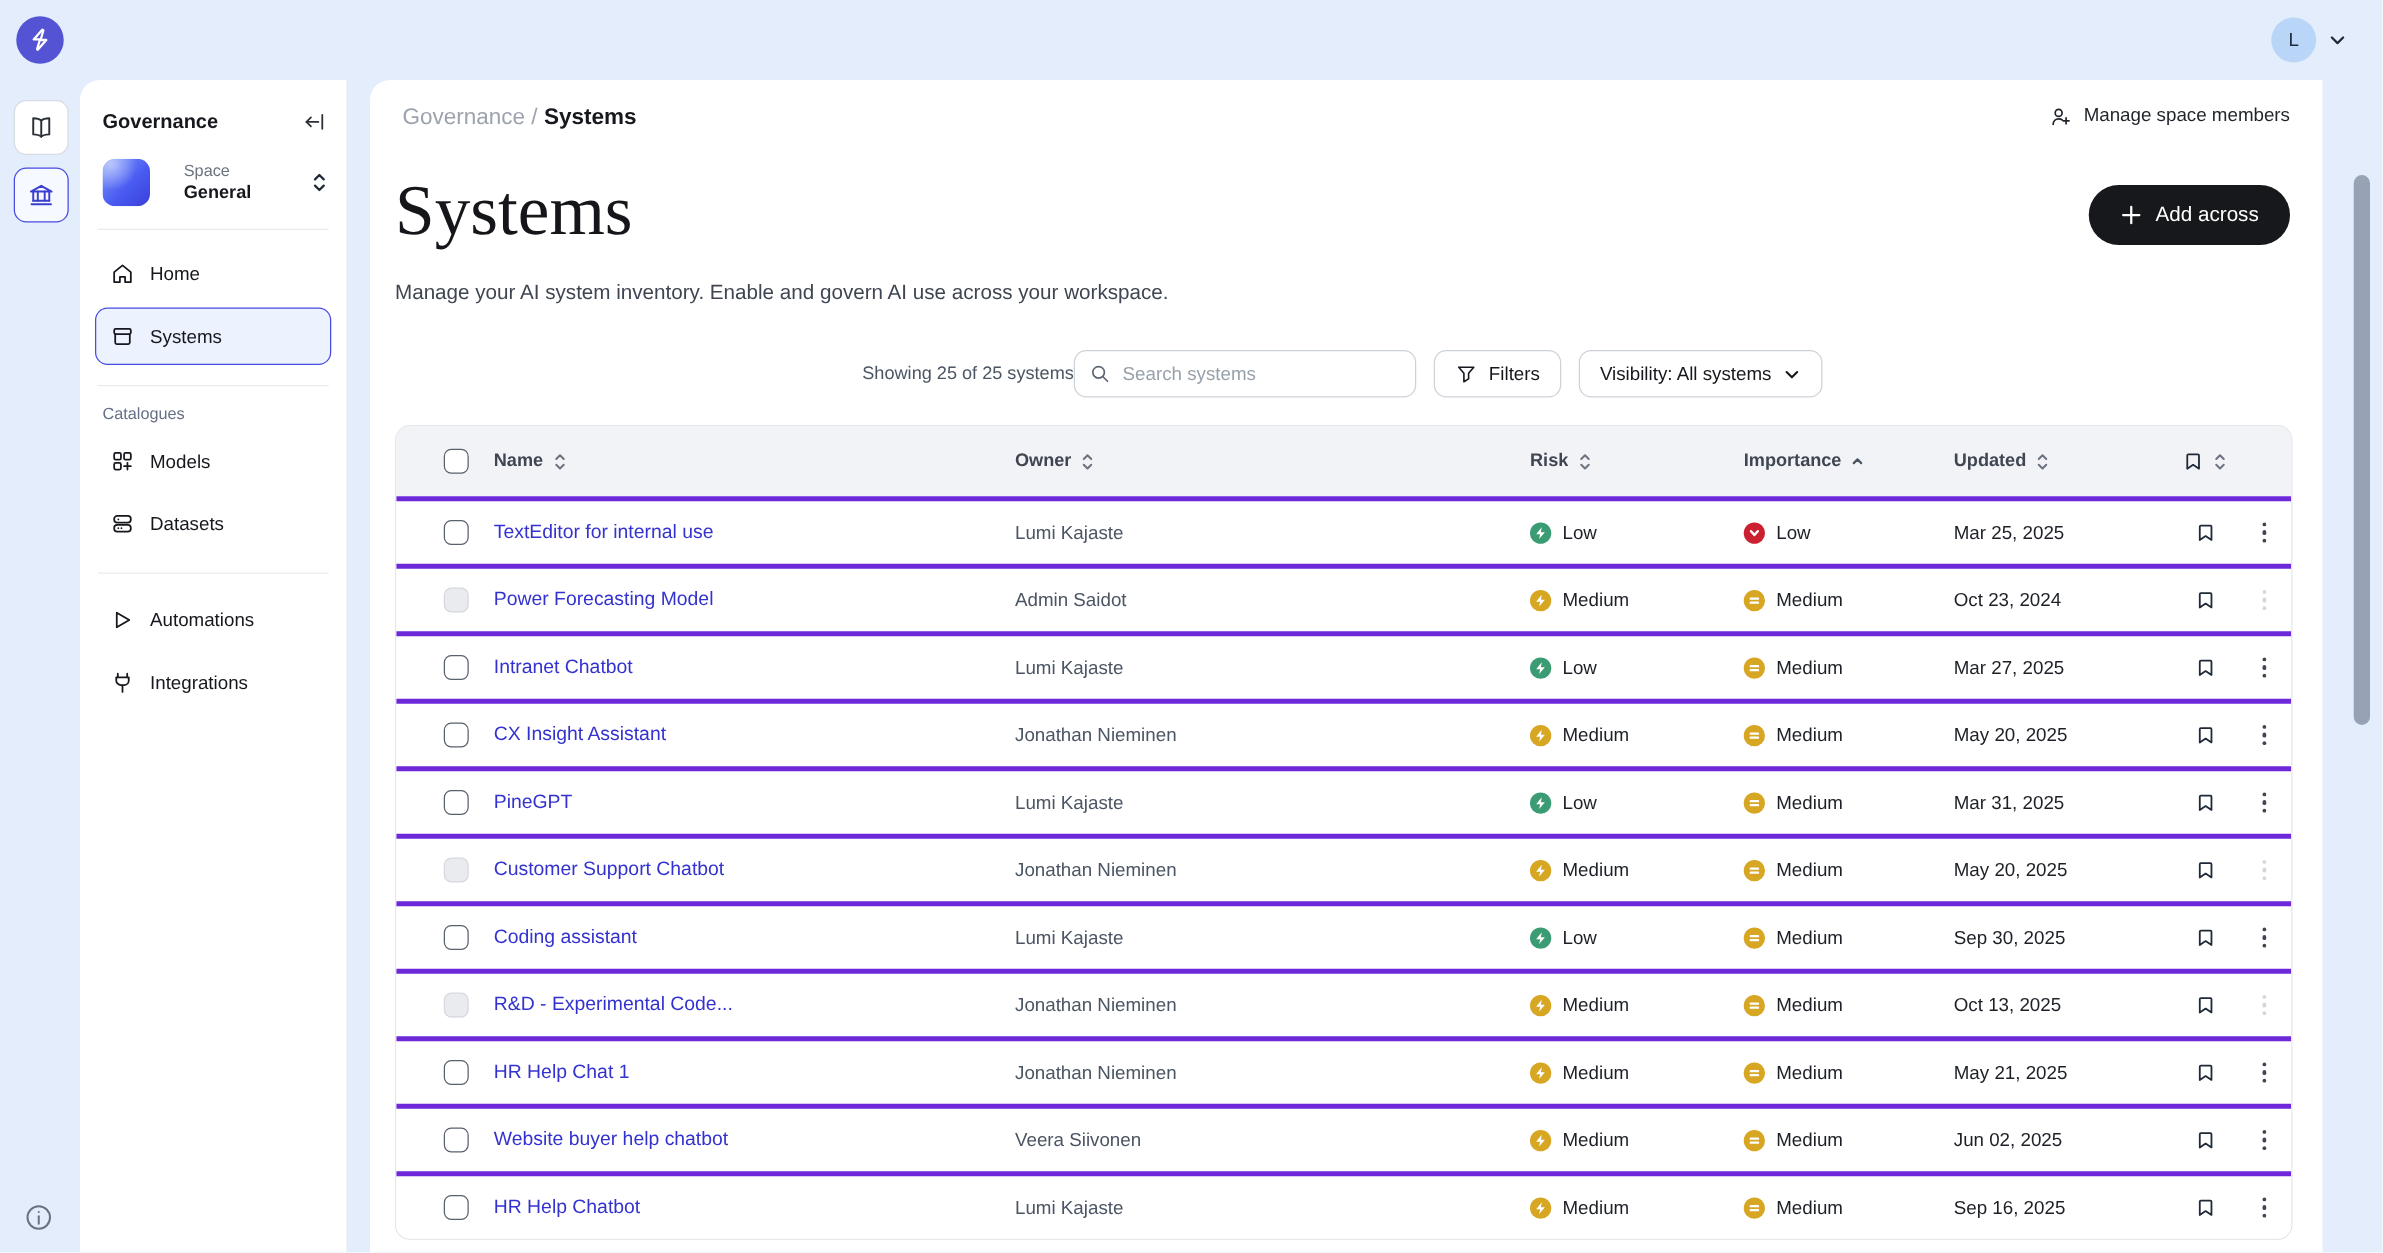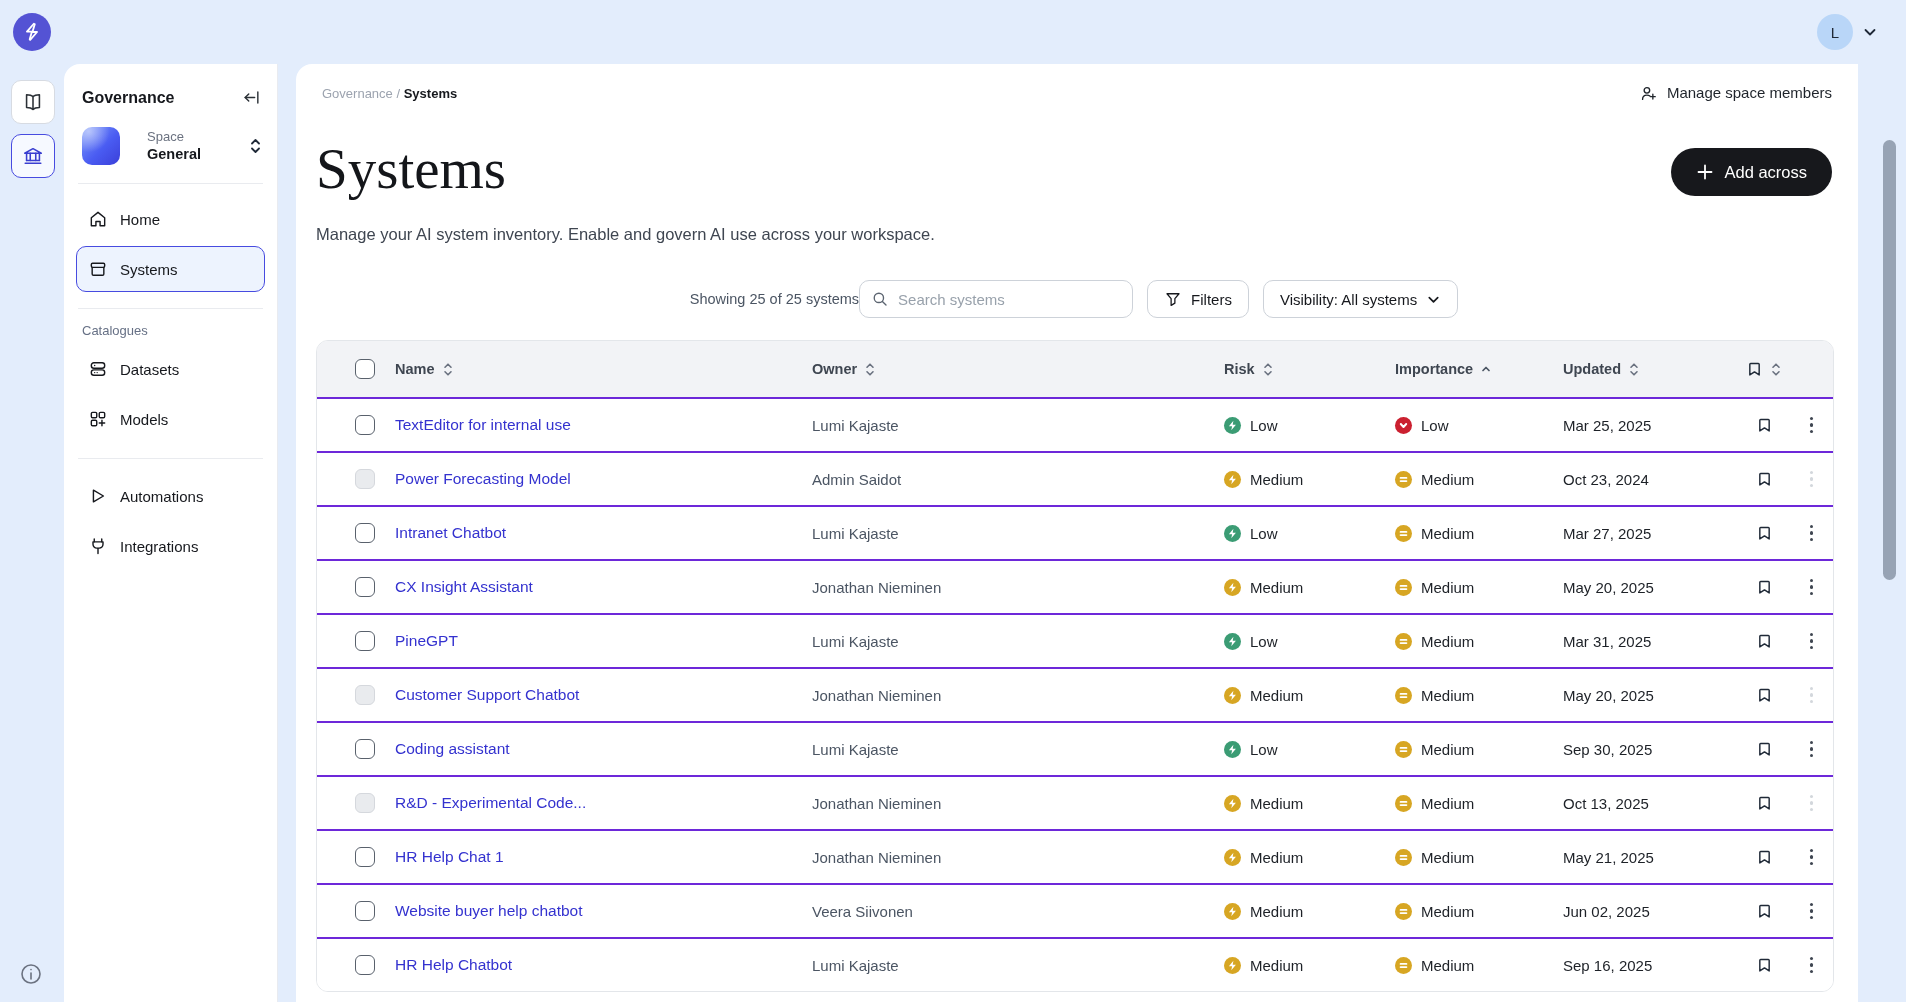--- a/index.html
+++ b/index.html
@@ -39,21 +39,21 @@
   .nav { padding:12px 12px; }
   .nav-item { display:flex; align-items:center; gap:12px; height:46px; padding:0 11px; border-radius:10px;
               font-size:15px; color:#16181d; cursor:pointer; margin-bottom:4px; border:1.5px solid transparent; }
   .nav-item.active { background:#edf3fe; border-color:#474be0; }
   .nav-sec { font-size:13px; color:#667085; padding:14px 18px 8px; }
 
   
   .main { position:absolute; left:296px; top:64px; width:1562px; bottom:0; background:#fff;
           border-radius:16px 0 0 0; overflow:hidden; }
   .crumb-row { height:58px; display:flex; align-items:center; justify-content:space-between; padding:0 26px; }
-  .crumb { font-size:13px; }
+  .crumb { font-size:18px; }
   .crumb .dim { color:#9ca3af; }
   .crumb .cur { color:#16181d; font-weight:700; }
   .manage { display:flex; gap:9px; font-size:15px; color:#1f242b; cursor:pointer; }
 
   .page-head { position:relative; padding:14px 26px 0 20px; }
   .page-title { font-family:"Liberation Serif", serif; font-weight:400; font-size:57px; color:#14161a; }
   .page-desc { font-size:16.5px; color:#3f4651; margin-top:24px; }
   .add-btn { position:absolute; right:26px; top:26px; height:48px; padding:0 25px; border:none; cursor:pointer;
              background:#17181c; color:#fff; border-radius:26px; font-size:16.5px; font-family:inherit;
              display:flex; align-items:center; gap:10px; }
@@ -67,21 +67,21 @@
   .search input::placeholder { color:#98a1ab; }
   .search .mag { position:absolute; left:12px; top:10px; }
   .btn-ghost { height:38px; display:flex; align-items:center; gap:9px; padding:0 16px; background:#fff;
                border:1px solid #cdd2d9; border-radius:10px; font-size:15px; font-family:inherit; color:#16181d; cursor:pointer; }
 
   
   .tablebox { margin:22px 24px 0 20px; border:1px solid #e3e6ea; border-radius:12px; overflow:hidden; }
   .tgrid { display:grid; grid-template-columns:78px 417px 412px 171px 168px 175px 52px 1fr; align-items:center; }
   .thead { background:#f2f3f6; height:56px; font-size:14.5px; font-weight:700; color:#3f4651; }
   .th { display:flex; align-items:center; gap:7px; cursor:pointer; }
-  .trow { height:54px; border-top:2px solid #6d28d9; font-size:15px; background:#fff; }
+  .trow { height:54px; border-top:4px solid #6d28d9; font-size:15px; background:#fff; }
   .cb-cell { display:flex; justify-content:flex-end; padding-right:20px; }
   .cb { width:20px; height:20px; border:1.5px solid #59616c; border-radius:6px; background:#fff; cursor:pointer; }
   .cb.disabled { background:#e9ebee; border-color:#d5d8dd; cursor:default; }
   .name-cell a { color:#3432cf; text-decoration:none; font-size:15.5px; cursor:pointer; }
   .owner-cell { color:#4b5563; }
   .lvl { display:flex; align-items:center; gap:9px; color:#1d2127; }
   .badge { width:17px; height:17px; border-radius:50%; display:flex; align-items:center; justify-content:center; flex:0 0 auto; }
   .updated-cell { color:#1d2127; }
   .bm-cell { display:flex; justify-content:center; cursor:pointer; }
   .kebab { display:flex; flex-direction:column; gap:3px; align-items:center; justify-self:center; padding:4px 8px; cursor:pointer; }
@@ -189,37 +189,37 @@
     </div>
   </div>
 
   <div class="sb-div"></div>
   <div class="nav-sec">Catalogues</div>
 
   <div class="nav" style="padding-top:0">
     <div class="nav-item">
       <span>
         <svg width="20" height="20" viewBox="0 0 24 24" fill="none" stroke="#16181d" stroke-width="1.7" stroke-linecap="round" stroke-linejoin="round">
-          <rect x="4" y="4.5" width="16" height="6.5" rx="3"></rect>
-            <rect x="4" y="13" width="16" height="6.5" rx="3"></rect>
-            <path d="M8 7.8 h0.01 M8 16.3 h0.01 M11 16.3 h0.01"></path>
-        </svg>
-      </span>
-      <span>Datasets</span>
-    </div>
-    <div class="nav-item">
-      <span>
-        <svg width="20" height="20" viewBox="0 0 24 24" fill="none" stroke="#16181d" stroke-width="1.7" stroke-linecap="round" stroke-linejoin="round">
           <rect x="4" y="4" width="6.5" height="6.5" rx="1.5"></rect>
             <rect x="13.5" y="4" width="6.5" height="6.5" rx="1.5"></rect>
             <rect x="4" y="13.5" width="6.5" height="6.5" rx="1.5"></rect>
             <path d="M16.75 13.5 V20 M13.5 16.75 H20"></path>
         </svg>
       </span>
       <span>Models</span>
+    </div>
+    <div class="nav-item">
+      <span>
+        <svg width="20" height="20" viewBox="0 0 24 24" fill="none" stroke="#16181d" stroke-width="1.7" stroke-linecap="round" stroke-linejoin="round">
+          <rect x="4" y="4.5" width="16" height="6.5" rx="3"></rect>
+            <rect x="4" y="13" width="16" height="6.5" rx="3"></rect>
+            <path d="M8 7.8 h0.01 M8 16.3 h0.01 M11 16.3 h0.01"></path>
+        </svg>
+      </span>
+      <span>Datasets</span>
     </div>
   </div>
 
   <div class="sb-div"></div>
 
   <div class="nav" style="padding-top:14px">
     <div class="nav-item">
       <span>
         <svg width="20" height="20" viewBox="0 0 24 24" fill="none" stroke="#16181d" stroke-width="1.7" stroke-linecap="round" stroke-linejoin="round">
           <path d="M6.5 5 L18.5 12 L6.5 19 Z"></path>

